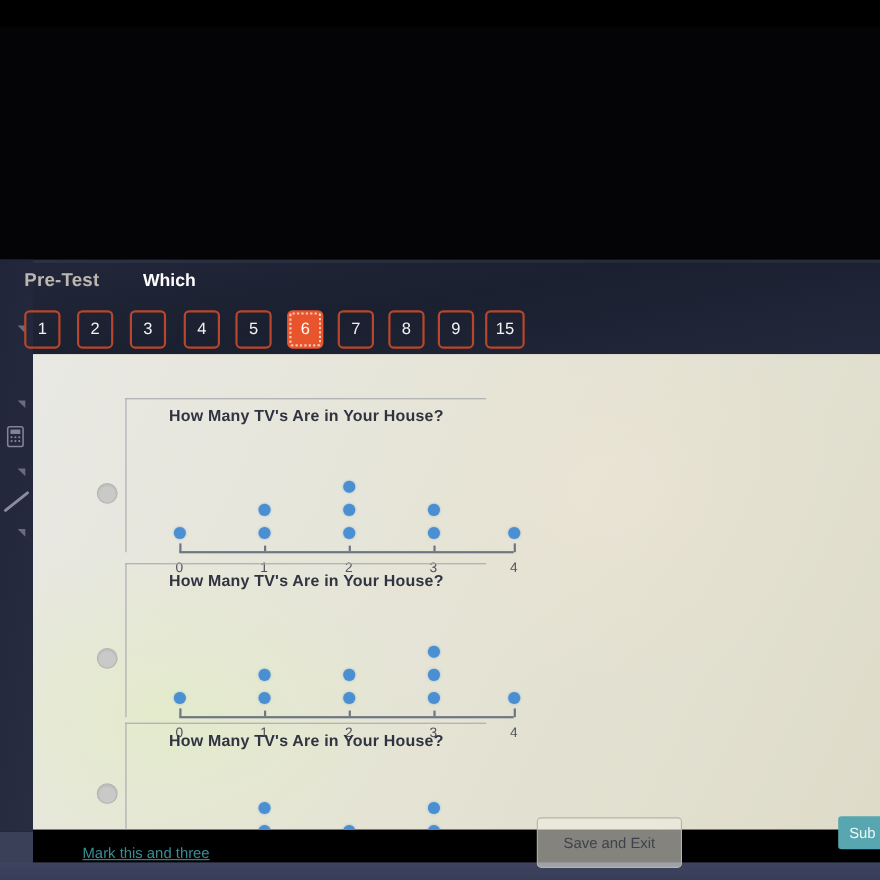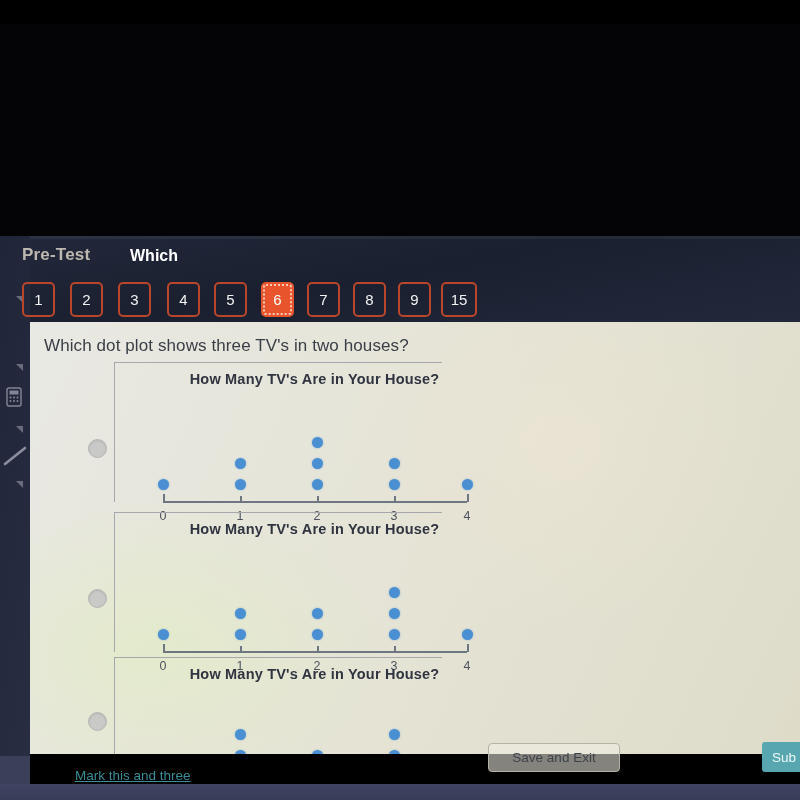--- a/index.html
+++ b/index.html
@@ -154,21 +154,20 @@
     left: 36px;
     width: 376px;
   }
   .opt-box {
     position: absolute;
     left: 48px; top: 0;
     width: 328px;
     border-left: 1px solid #a7a8ae;
     border-top: 1px solid #a7a8ae;
     box-sizing: border-box;
-    padding-left: 36px;
   }
   .radio {
     position: absolute;
     left: 22px;
     width: 17px; height: 17px;
     border-radius: 50%;
     background: #c9c9c7;
     border: 1px solid #b5b5b3;
     box-shadow: inset 0 1px 2px rgba(0,0,0,.10);
   }
@@ -220,21 +219,21 @@
   .mark-link {
     position: absolute;
     left: 75px; top: 744px;
     color: #3a8d96;
     font-size: 13.5px;
     text-decoration: underline;
   }
   .btn-save {
     position: absolute;
     left: 488px; top: 719px;
-    width: 132px; height: 29px;
+    width: 132px; height: 46px;
     border: 1px solid #b6b3a6;
     border-radius: 4px;
     background: rgba(240,238,228,.55);
     color: #3e424a;
     font-size: 13.5px;
     font-family: "Liberation Sans", sans-serif;
     display: flex;
     align-items: center;
     justify-content: center;
     box-sizing: border-box;
@@ -329,21 +328,20 @@
       <button class="qbtn sel" style="left: 239px;">6</button>
       <button class="qbtn" style="left: 285px;">7</button>
       <button class="qbtn" style="left: 331px;">8</button>
       <button class="qbtn" style="left: 376px;">9</button>
       <button class="qbtn" style="left: 419px; width: 36px;">15</button>
     </div>
 
   <div class="sheet">
     <div class="glare"></div>
 
-    <div class="qtext">Which dot plot shows three TV's in two houses?</div>
 
     <div id="options">
         <div class="opt" style="top: 40px;">
           <div class="radio" style="top: 77px;"></div>
           <div class="opt-box" style="height: 140px;">
             <div class="plot-title">How Many TV's Are in Your House?</div>
             <div class="plot-area" style="height: 110px;">
               <div class="dot" style="left: 42.5px; top: 86px;"></div>
               <div class="dot" style="left: 119.5px; top: 86px;"></div>
               <div class="dot" style="left: 119.5px; top: 65px;"></div>

